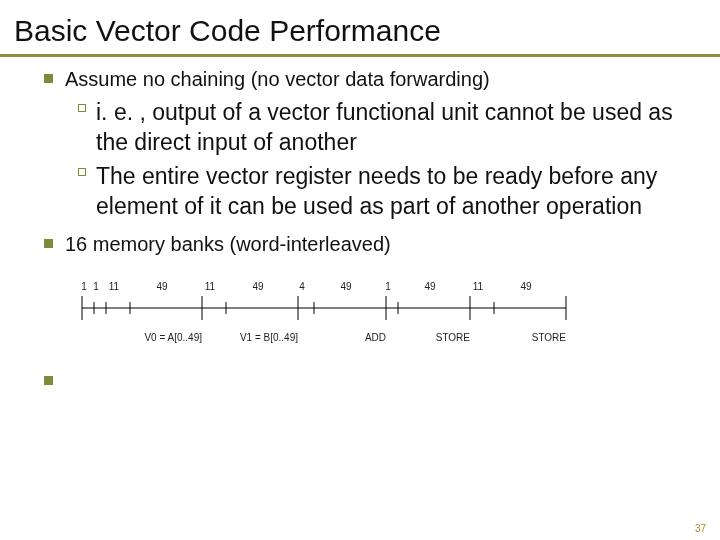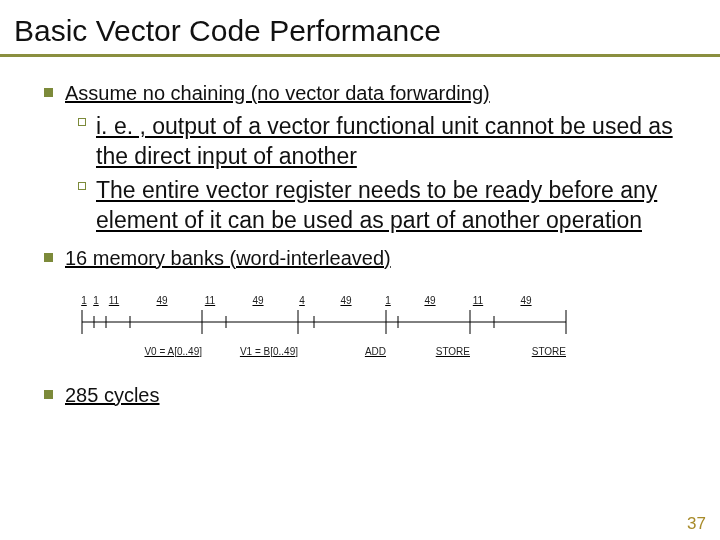--- a/index.html
+++ b/index.html
@@ -16,22 +16,21 @@
     color: #111;
     padding: 14px 10px 6px 14px;
     font-weight: normal;
   }
   .rule {
     height: 3px;
     background: #8a8f3f;
     margin: 0 0 0 0;
   }
   .content {
-    padding: 24px 36px 0 44px;
-    text-decoration: underline;
+    padding: 10px 36px 0 44px;
   }
   .bul-row {
     display: flex;
     align-items: flex-start;
     margin-bottom: 6px;
   }
   .bul1 {
     width: 9px; height: 9px;
     background: #7c8a3a;
     margin-top: 7px;
@@ -80,21 +79,21 @@
     font-size: 10px;
     color: #222;
     margin-top: 6px;
   }
   .labels-bot span { text-align: right; }
   .last-bullet { margin-top: 26px; }
   .pagenum {
     position: absolute;
     bottom: 6px;
     right: 14px;
-    font-size: 17px;
+    font-size: 10px;
     color: #a88b2a;
   }
 </style>
 </head>
 <body>
 
 <h1 class="title">Basic Vector Code Performance</h1>
 <div class="rule"></div>
 
 <div class="content">
@@ -157,18 +156,17 @@
         <span style="width: 120px;">V0 = A[0..49]</span>
         <span style="width: 96px;">V1 = B[0..49]</span>
         <span style="width: 88px;">ADD</span>
         <span style="width: 84px;">STORE</span>
         <span style="width: 96px;">STORE</span>
       </div>
   </div>
 
   <div class="bul-row last-bullet">
     <div class="bul1"></div>
-    <div class="bul1-text">285 cycles</div>
   </div>
 
 </div>
 
 <div class="pagenum">37</div>
 
 </body></html>

